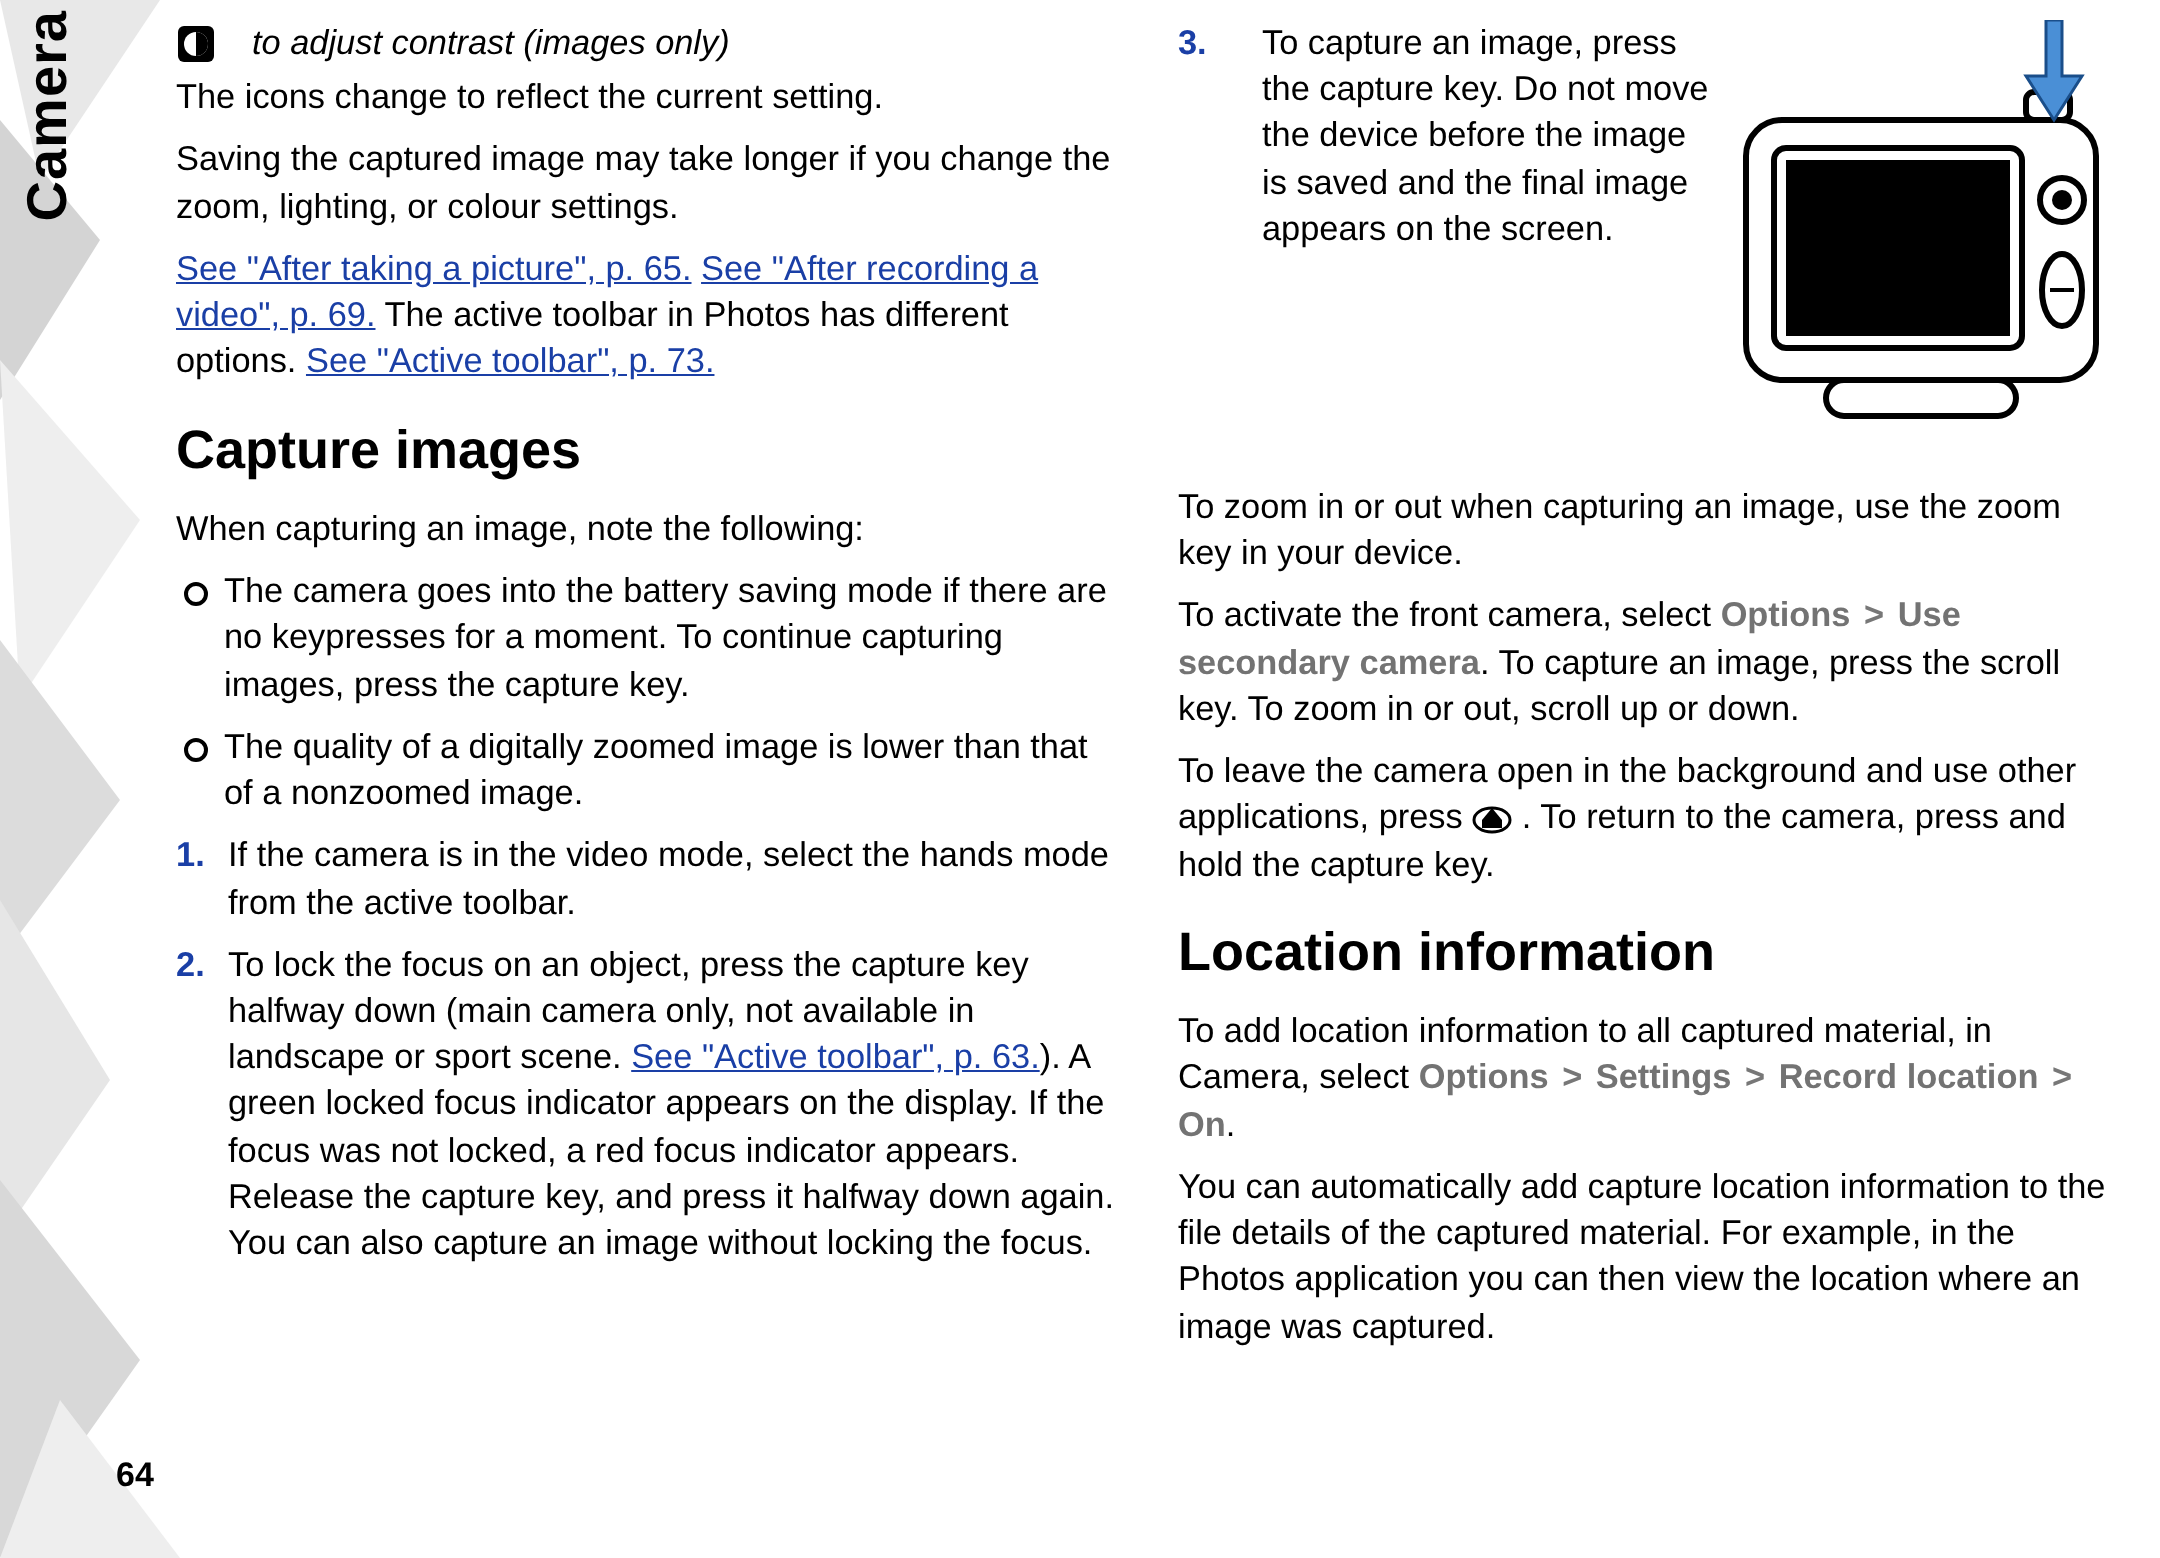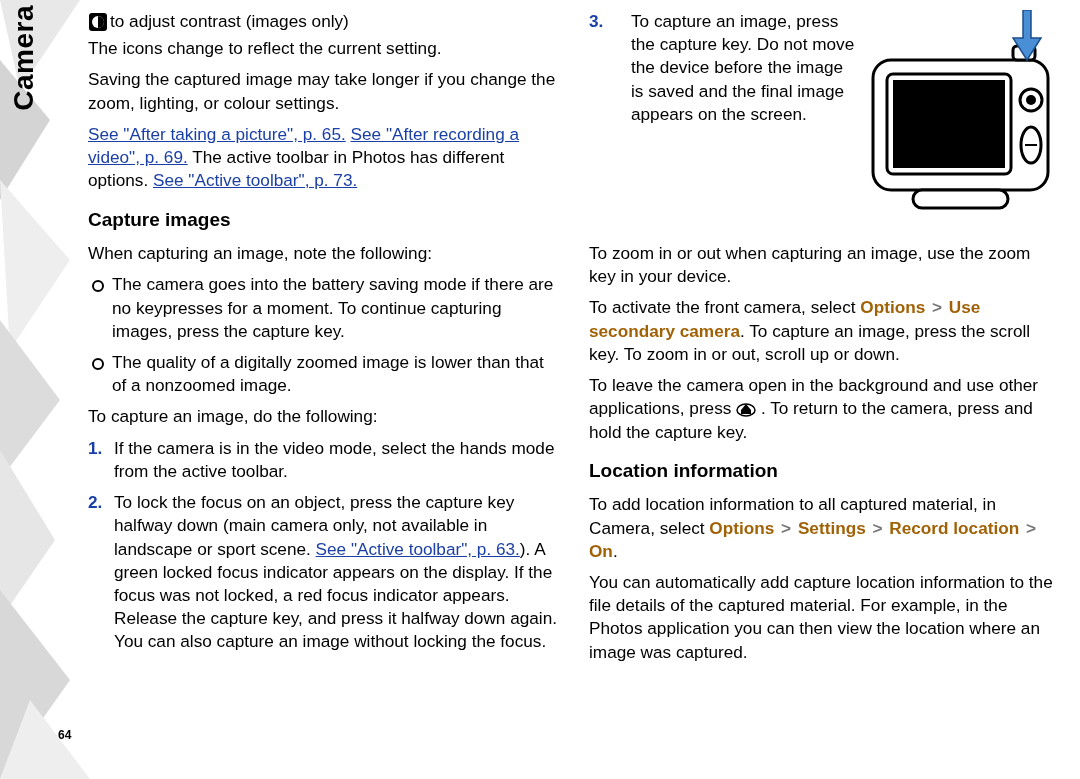--- a/index.html
+++ b/index.html
@@ -26,58 +26,58 @@
     transform: rotate(-90deg) translate(-100%, 0);
     font-size: 28px;
     font-weight: bold;
     letter-spacing: 0.5px;
     z-index: 2;
   }
   .page-num {
     position: absolute;
     left: 58px;
     top: 728px;
-    font-size: 12px;
+    font-size: 17px;
     font-weight: bold;
     z-index: 2;
   }
   .content {
     position: absolute;
     left: 88px;
     top: 10px;
     width: 970px;
     height: 752px;
     column-count: 2;
     column-gap: 32px;
     column-fill: auto;
     font-size: 17.2px;
     line-height: 1.35;
     z-index: 2;
   }
   .content p { margin-bottom: 8px; break-inside: avoid-column; }
-  .icon-row { display: flex; align-items: center; gap: 2px; margin-bottom: 4px; }
+  .icon-row { display: flex; align-items: center; gap: 18px; margin-bottom: 4px; font-style: italic; }
   .icon-box {
     width: 20px; height: 20px; display: inline-flex; align-items: center; justify-content: center;
     flex-shrink: 0;
   }
   .link { color: #1a3fa6; text-decoration: underline; }
-  h2 { font-size: 19px; font-weight: bold; margin-top: 14px; margin-bottom: 10px; }
+  h2 { font-size: 27px; font-weight: bold; margin-top: 14px; margin-bottom: 10px; }
   ul.bullets { list-style: none; margin: 4px 0 8px 0; }
   ul.bullets li { position: relative; padding-left: 24px; margin-bottom: 8px; }
   ul.bullets li::before {
     content: ""; position: absolute; left: 4px; top: 7px;
     width: 8px; height: 8px; border: 2px solid #000; border-radius: 50%;
   }
   ol.steps { list-style: none; margin: 4px 0 8px 0; counter-reset: step; }
   ol.steps li { position: relative; padding-left: 26px; margin-bottom: 8px; counter-increment: step; }
   ol.steps li::before {
     content: counter(step) "."; position: absolute; left: 0; top: 0;
     color: #1a3fa6; font-weight: bold;
   }
-  .ui-text { color: #a16207; font-weight: bold; }
+  .ui-text { color: #737373; font-weight: bold; }
   .ui-sep { color: #777777; font-weight: bold; padding: 0 2px; }
   .home-icon {
     display: inline-block; width: 20px; height: 18px; vertical-align: -3px;
   }
   .device-illus {
     float: right;
     width: 195px;
     height: 220px;
     margin: 0 0 4px 6px;
   }
@@ -130,21 +130,20 @@
 
   <h2>Capture images</h2>
 
   <p>When capturing an image, note the following:</p>
 
   <ul class="bullets">
     <li>The camera goes into the battery saving mode if there are no keypresses for a moment. To continue capturing images, press the capture key.</li>
     <li>The quality of a digitally zoomed image is lower than that of a nonzoomed image.</li>
   </ul>
 
-  <p>To capture an image, do the following:</p>
 
   <ol class="steps">
     <li>If the camera is in the video mode, select the hands mode from the active toolbar.</li>
     <li class="flow" style="break-inside:auto;">
       <span>To lock the focus on an object, press the capture key halfway down (main camera only, not available in landscape or sport scene. </span><a class="link">See "Active toolbar", p. 63.</a><span>). A green locked focus indicator appears on the display. If the focus was not locked, a red focus indicator appears. Release the capture key, and press it halfway down again. You can also capture an image without locking the focus.</span>
     </li>
   </ol>
 
   <div class="step3-wrap">
     <div class="device-illus">

